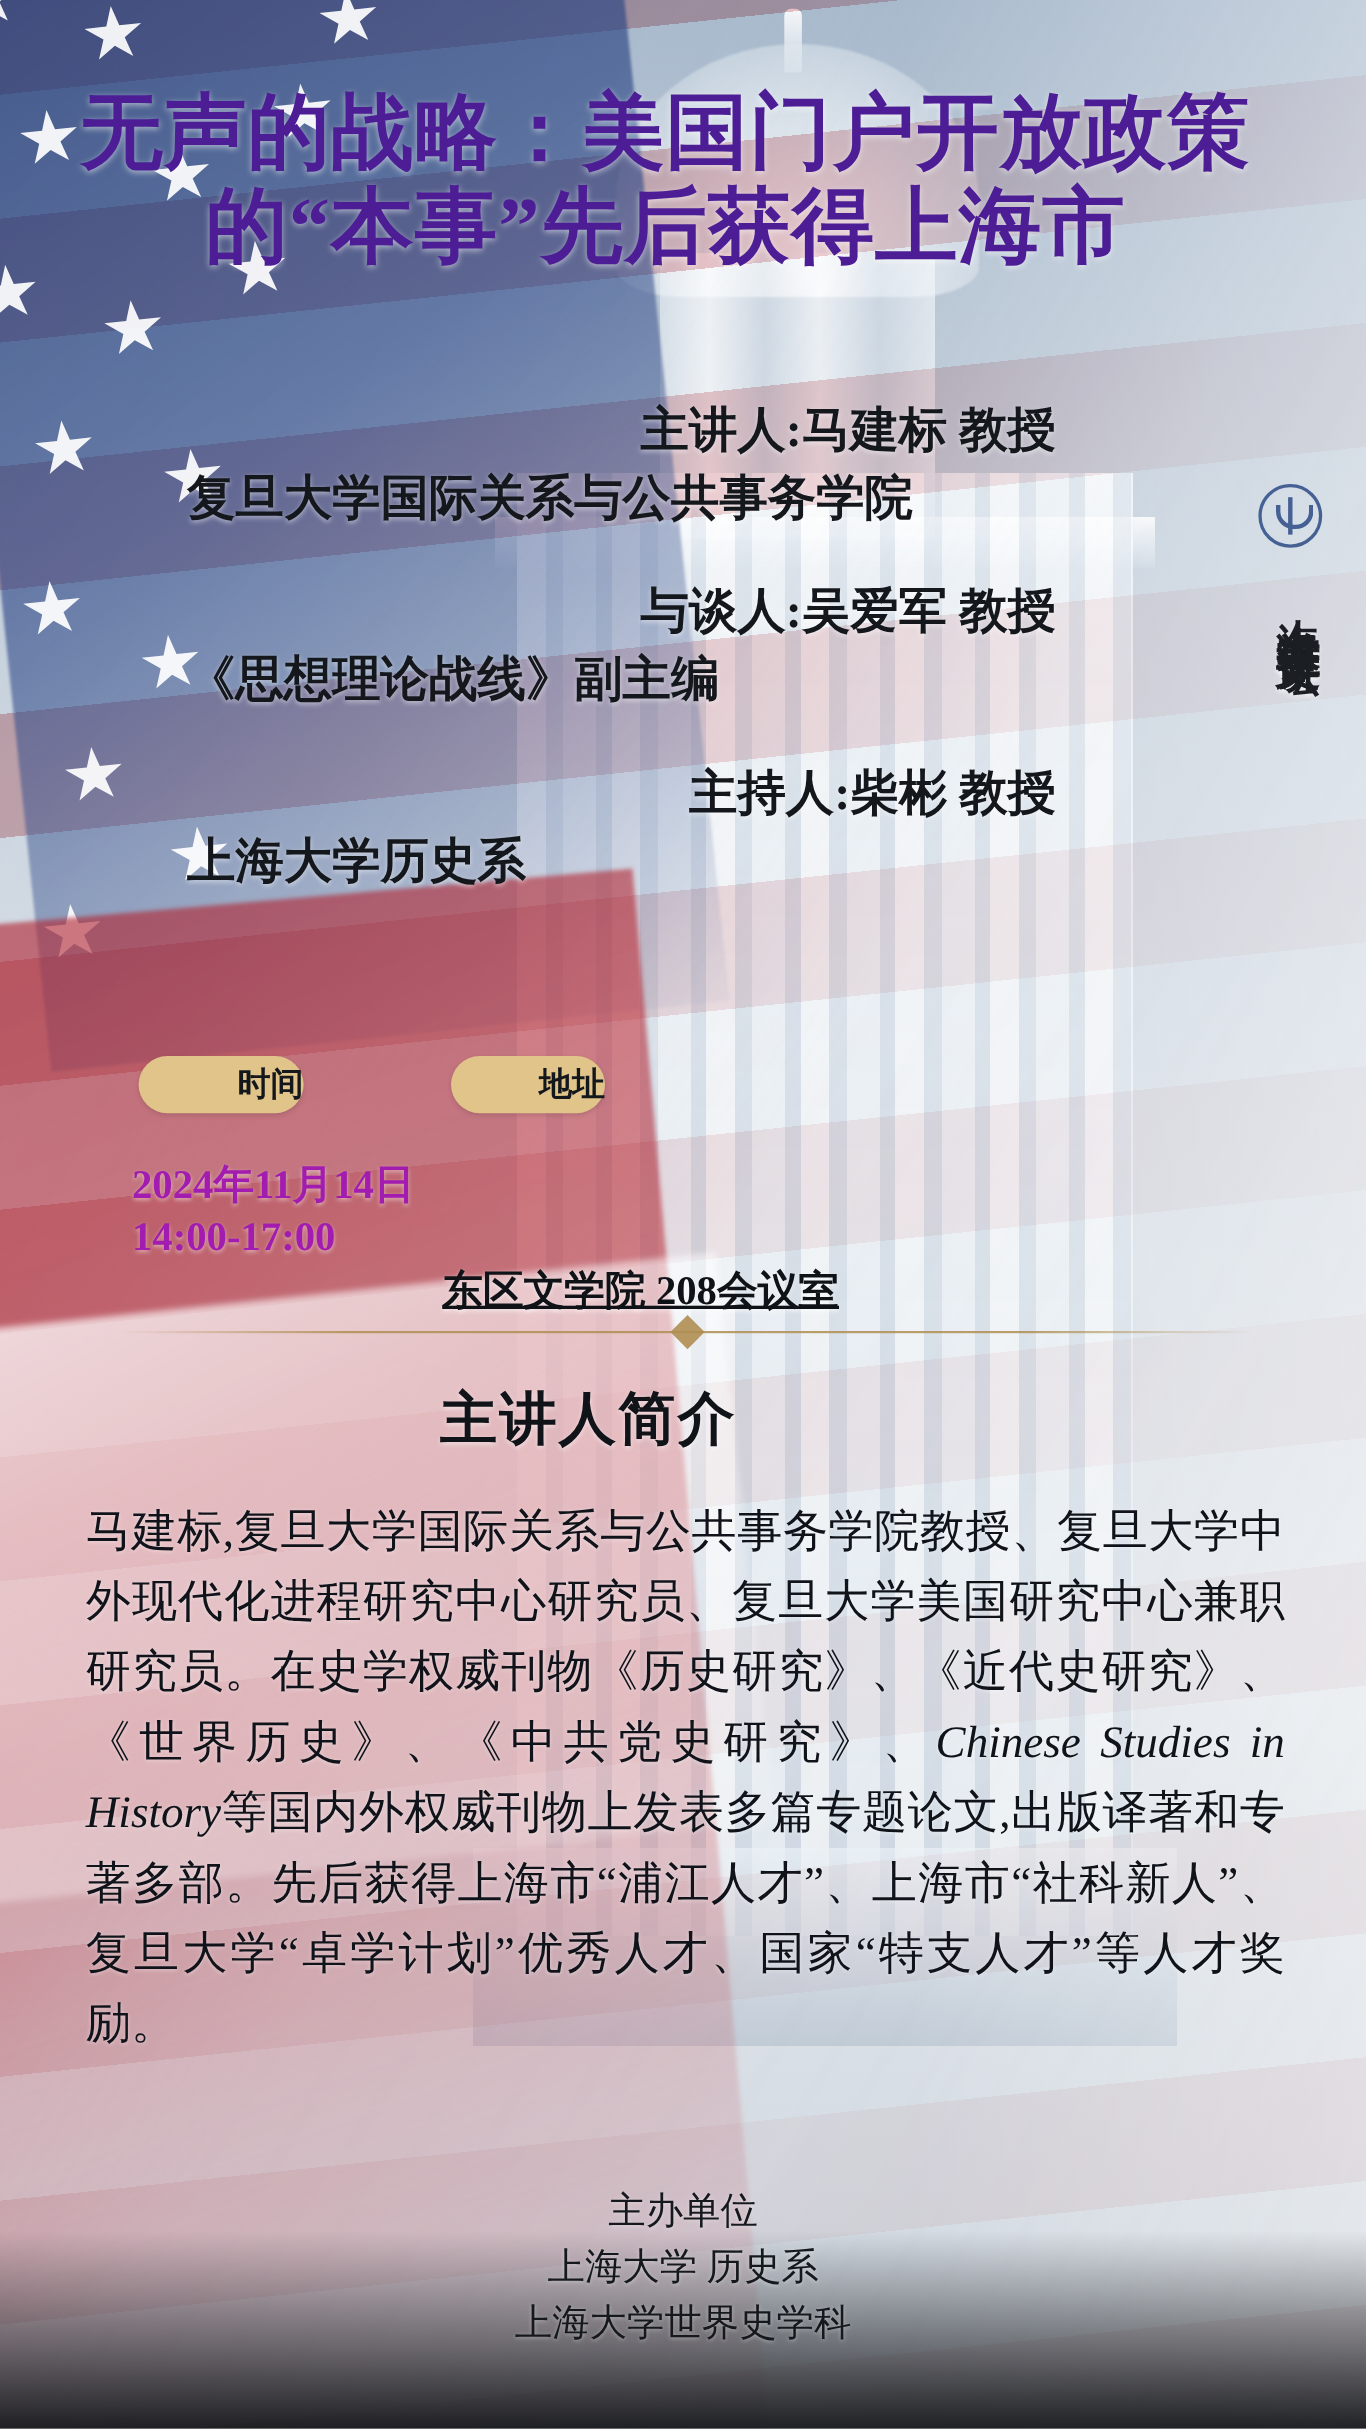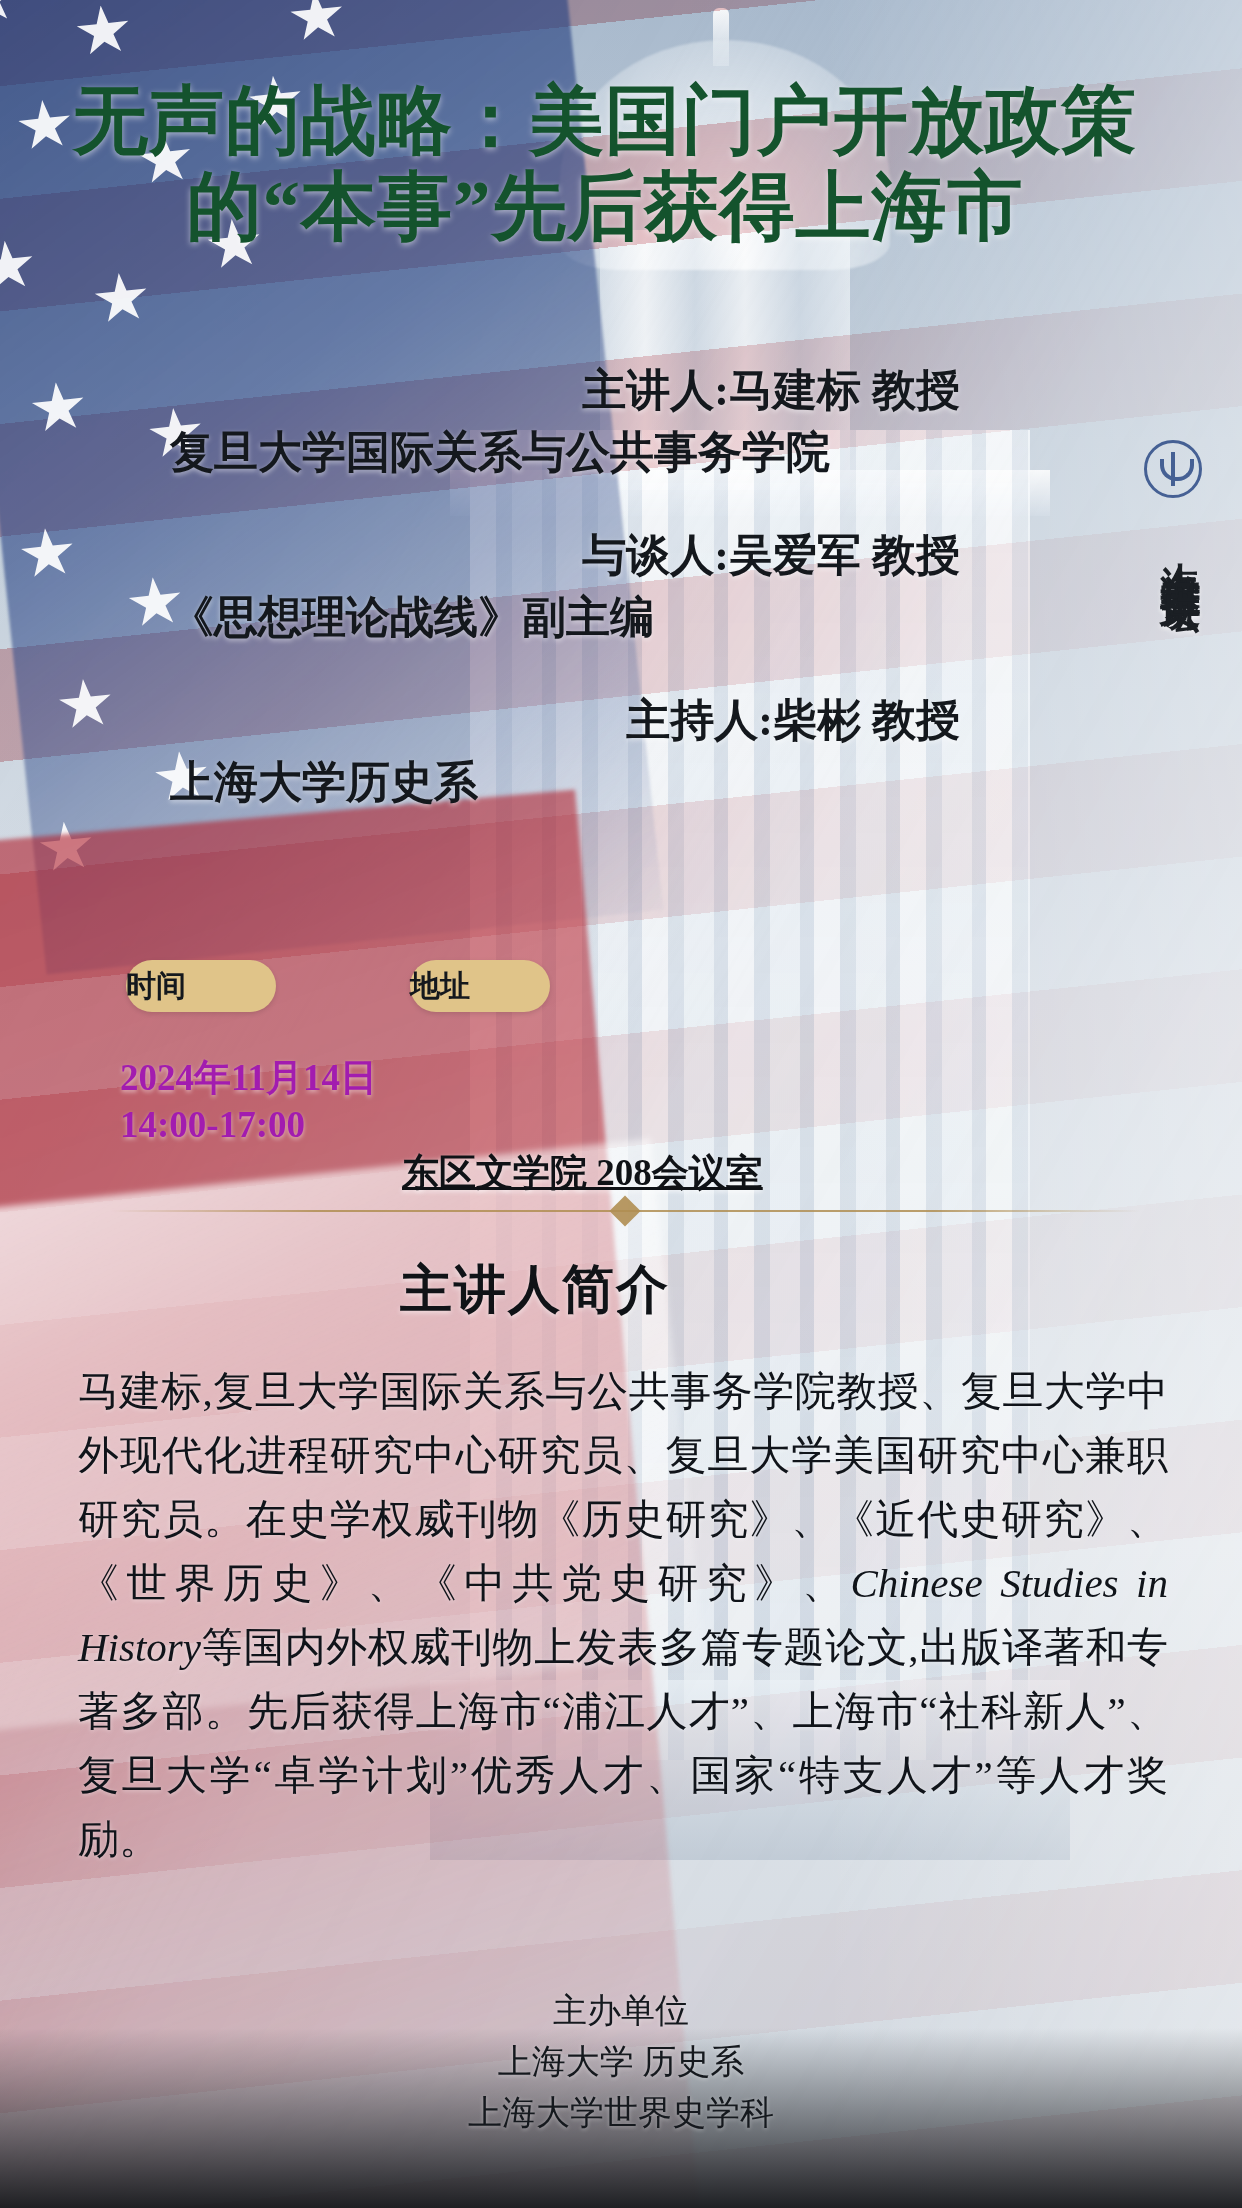--- a/index.html
+++ b/index.html
@@ -146,21 +146,21 @@
   .content {
     position: absolute;
     inset: 0;
   }
 
   .title {
     position: absolute;
     left: 40px;
     top: 78px;
     width: 1130px;
-    color: #14532d;
+    color: #4c1d95;
     font-weight: bold;
     font-size: 75px;
     line-height: 1.14;
     letter-spacing: 1px;
     text-align: center;
     text-shadow: 0 2px 6px rgba(255,255,255,0.55);
   }
   .title .l2 { display: block; }
 
   .people {
@@ -224,21 +224,21 @@
 
   .tag {
     position: absolute;
     height: 52px;
     line-height: 52px;
     background: #e0c489;
     border-radius: 26px;
     color: #14181d;
     font-size: 30px;
     font-weight: bold;
-    text-align: left;
+    text-align: right;
     box-shadow: 0 2px 5px rgba(0,0,0,0.12);
   }
   .tag-time { left: 126px; top: 960px; width: 150px; }
   .tag-place { left: 410px; top: 960px; width: 140px; }
 
   .time-value {
     position: absolute;
     left: 120px; top: 1055px;
     width: 320px;
     color: #a21caf;

